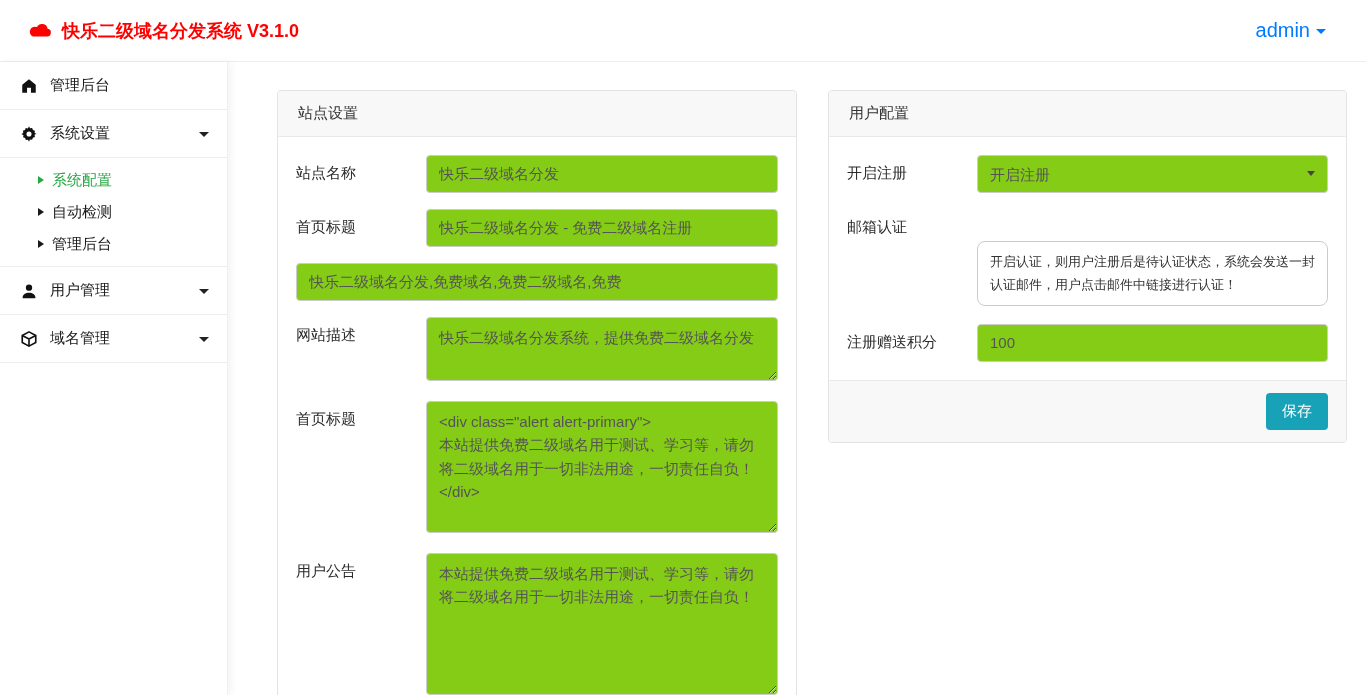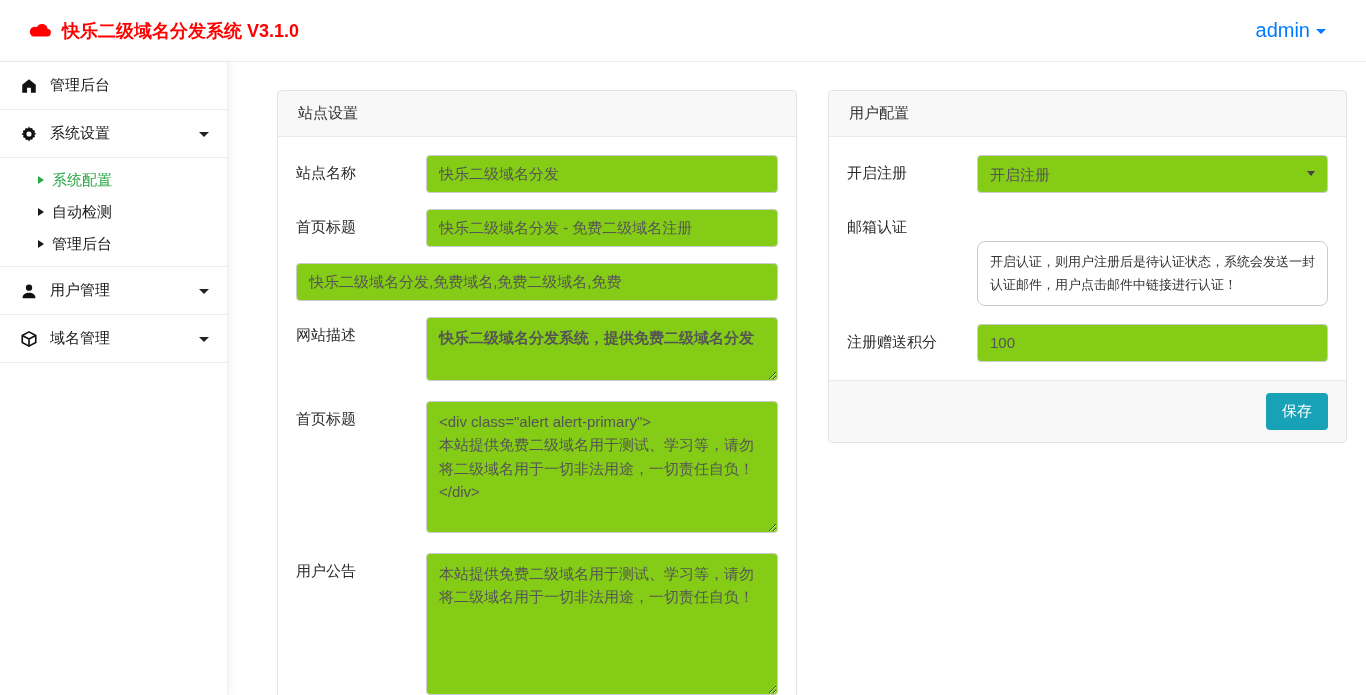--- a/index.html
+++ b/index.html
@@ -51,21 +51,21 @@
   .form-label { width:130px; flex-shrink:0; padding-top:9px; font-size:15px; color:#2b2b2b; }
   .form-ctrl { flex:1; min-width:0; }
 
   input.ctl, textarea.ctl, .select-wrap select {
     width:100%; border:1px solid #ccc; border-radius:4px; background:#84cc16;
     padding:8px 12px; font-size:15px; color:#555;
     font-family:"Liberation Sans","DejaVu Sans",sans-serif; outline:none;
   }
   input.ctl { height:38px; }
   textarea.ctl { resize:both; line-height:1.55; }
-  textarea.ta-desc { height:64px;font-weight:bold; }
+  textarea.ta-desc { height:64px; }
   textarea.ta-code { height:132px; }
   textarea.ta-notice { height:142px; }
 
   .select-wrap { position:relative; }
   .select-wrap select { height:38px; appearance:none; -webkit-appearance:none; -moz-appearance:none; cursor:pointer; }
   .sel-caret { position:absolute; right:13px; top:16px; width:0; height:0; pointer-events:none;
                border-left:4px solid transparent; border-right:4px solid transparent; border-top:5px solid #444; }
 
   .help-box { margin-left:130px; border:1px solid #ccc; border-radius:8px; padding:8px 12px;
               font-size:13px; line-height:1.8; color:#333; }

